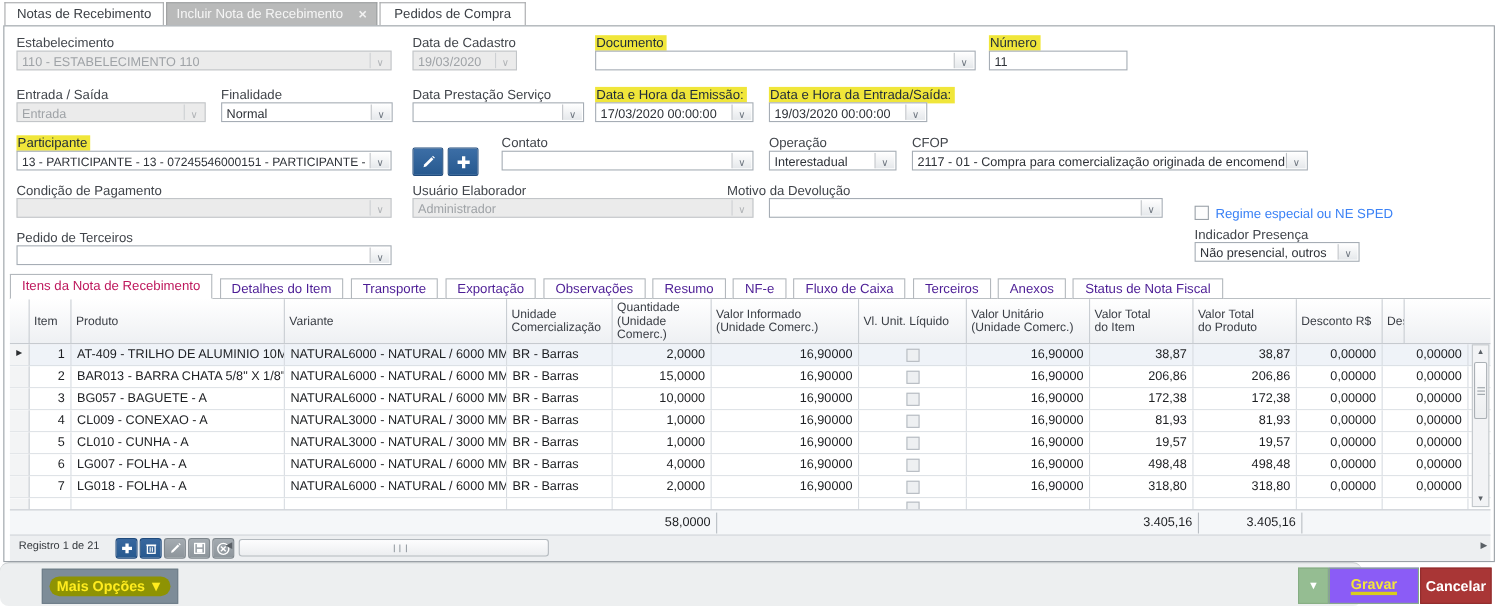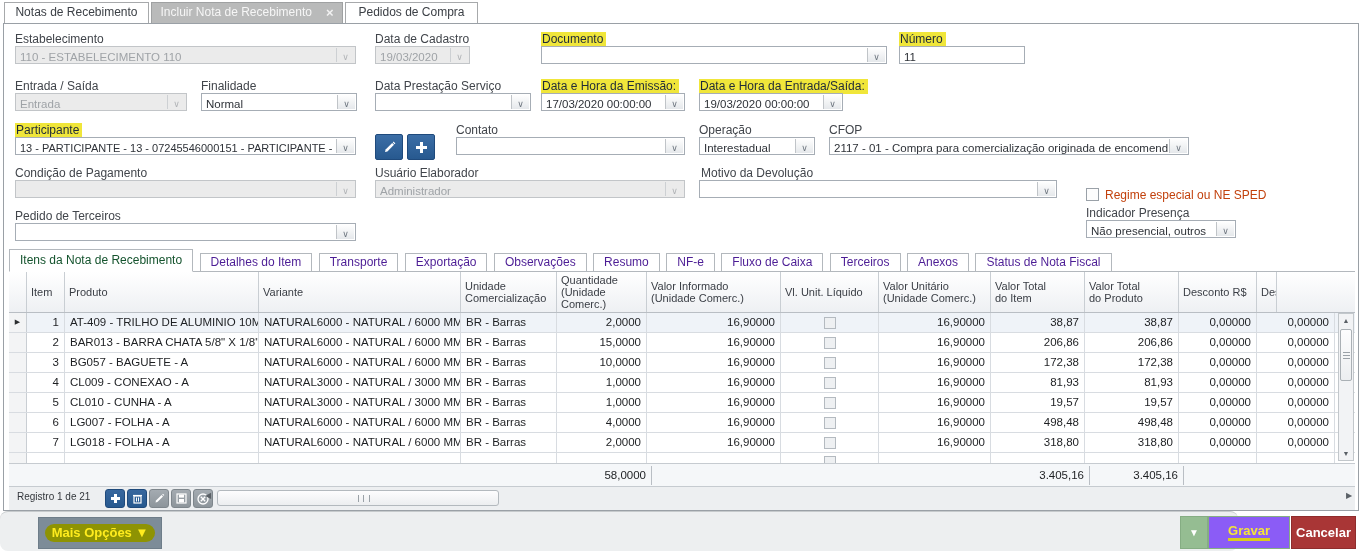--- a/index.html
+++ b/index.html
@@ -22,26 +22,26 @@
   .tbox .val{right:3px;}
   .combo .dd{position:absolute;right:1px;top:1px;bottom:1px;width:17px;
     background:linear-gradient(#fefefe,#e5e8eb);border-left:1px solid #c0c4c8;
     color:#6f7780;font-size:9px;text-align:center;line-height:18px;}
   .dis{background:#ebebeb;border-color:#c2c5c8;}
   .dis .val{color:#9fa3a7;}
   .dis .dd{background:#ebebeb;border-left-color:#cdd0d3;color:#b0b3b6;}
   .iconbtn{position:absolute;width:28px;height:26px;box-sizing:border-box;border:1px solid #1f4a7c;border-radius:2px;
     background:linear-gradient(#3c6ea6,#27598f);display:flex;align-items:center;justify-content:center;}
   .ckbox{width:13px;height:13px;box-sizing:border-box;border:1px solid #9aa1a8;background:#fdfdfd;display:inline-block;vertical-align:-2px;}
-  .cklabel{font-size:12px;color:#c2410c;margin-left:6px;}
+  .cklabel{font-size:12px;color:#3b82f6;margin-left:6px;}
   
   .dstrip{position:absolute;left:5px;top:225px;width:1346px;height:23px;border-bottom:1px solid #b3b8bd;box-sizing:border-box;}
   .dtab{position:relative;display:inline-block;box-sizing:border-box;height:19px;margin-top:3px;margin-right:2px;
     border:1px solid #b3b8bd;background:#fff;font-size:12px;color:#4c1d95;line-height:17px;padding:0 10px;vertical-align:bottom;}
-  .dtab.active{height:23px;margin-top:0;line-height:21px;border-bottom:1px solid #fff;color:#14532d;z-index:2;}
+  .dtab.active{height:23px;margin-top:0;line-height:21px;border-bottom:1px solid #fff;color:#be185d;z-index:2;}
   
   .grid{position:absolute;left:5px;top:248px;width:1346px;background:#fff;}
   .ghead{display:flex;height:40px;border-bottom:1px solid #b9bec4;background:linear-gradient(#ffffff,#eef0f3);}
   .ghead .hcell{box-sizing:border-box;border-right:1px solid #c9ced3;font-size:11px;color:#3a3e45;
     padding:2px 4px;display:flex;align-items:center;white-space:pre-line;line-height:12px;overflow:hidden;}
   .trow{display:flex;height:19px;border-bottom:1px solid #d8dce1;background:#fff;}
   .trow.sel{background:#eff3f8;}
   .trow.partial{height:17px;overflow:hidden;border-bottom:none;}
   .cell{box-sizing:border-box;border-right:1px solid #d8dce1;font-size:11.5px;color:#1d1f22;
     line-height:18px;padding:0 5px;white-space:nowrap;overflow:hidden;}
@@ -186,21 +186,21 @@
   <div class="lbl" style="left:11px;top:142px;">Condição de Pagamento</div>
   <div class="combo dis" style="left:11px;top:156px;width:341px;">
     <span class="val"></span>
     <span class="dd">∨</span>
   </div>
   <div class="lbl" style="left:371px;top:142px;">Usuário Elaborador</div>
   <div class="combo dis" style="left:371px;top:156px;width:310px;">
     <span class="val">Administrador</span>
     <span class="dd">∨</span>
   </div>
-  <div class="lbl" style="left:697px;top:142px;text-align:right;">Motivo da Devolução</div>
+  <div class="lbl" style="left:657px;top:142px;text-align:right;">Motivo da Devolução</div>
   <div class="combo" style="left:695px;top:156px;width:358px;">
     <span class="val"></span>
     <span class="dd">∨</span>
   </div>
   <div class="abs" style="left:1082px;top:161px;">
     <span class="ckbox"></span><span class="cklabel">Regime especial ou NE SPED</span>
   </div>
 
   <div class="lbl" style="left:11px;top:185px;">Pedido de Terceiros</div>
   <div class="combo" style="left:11px;top:199px;width:341px;">

